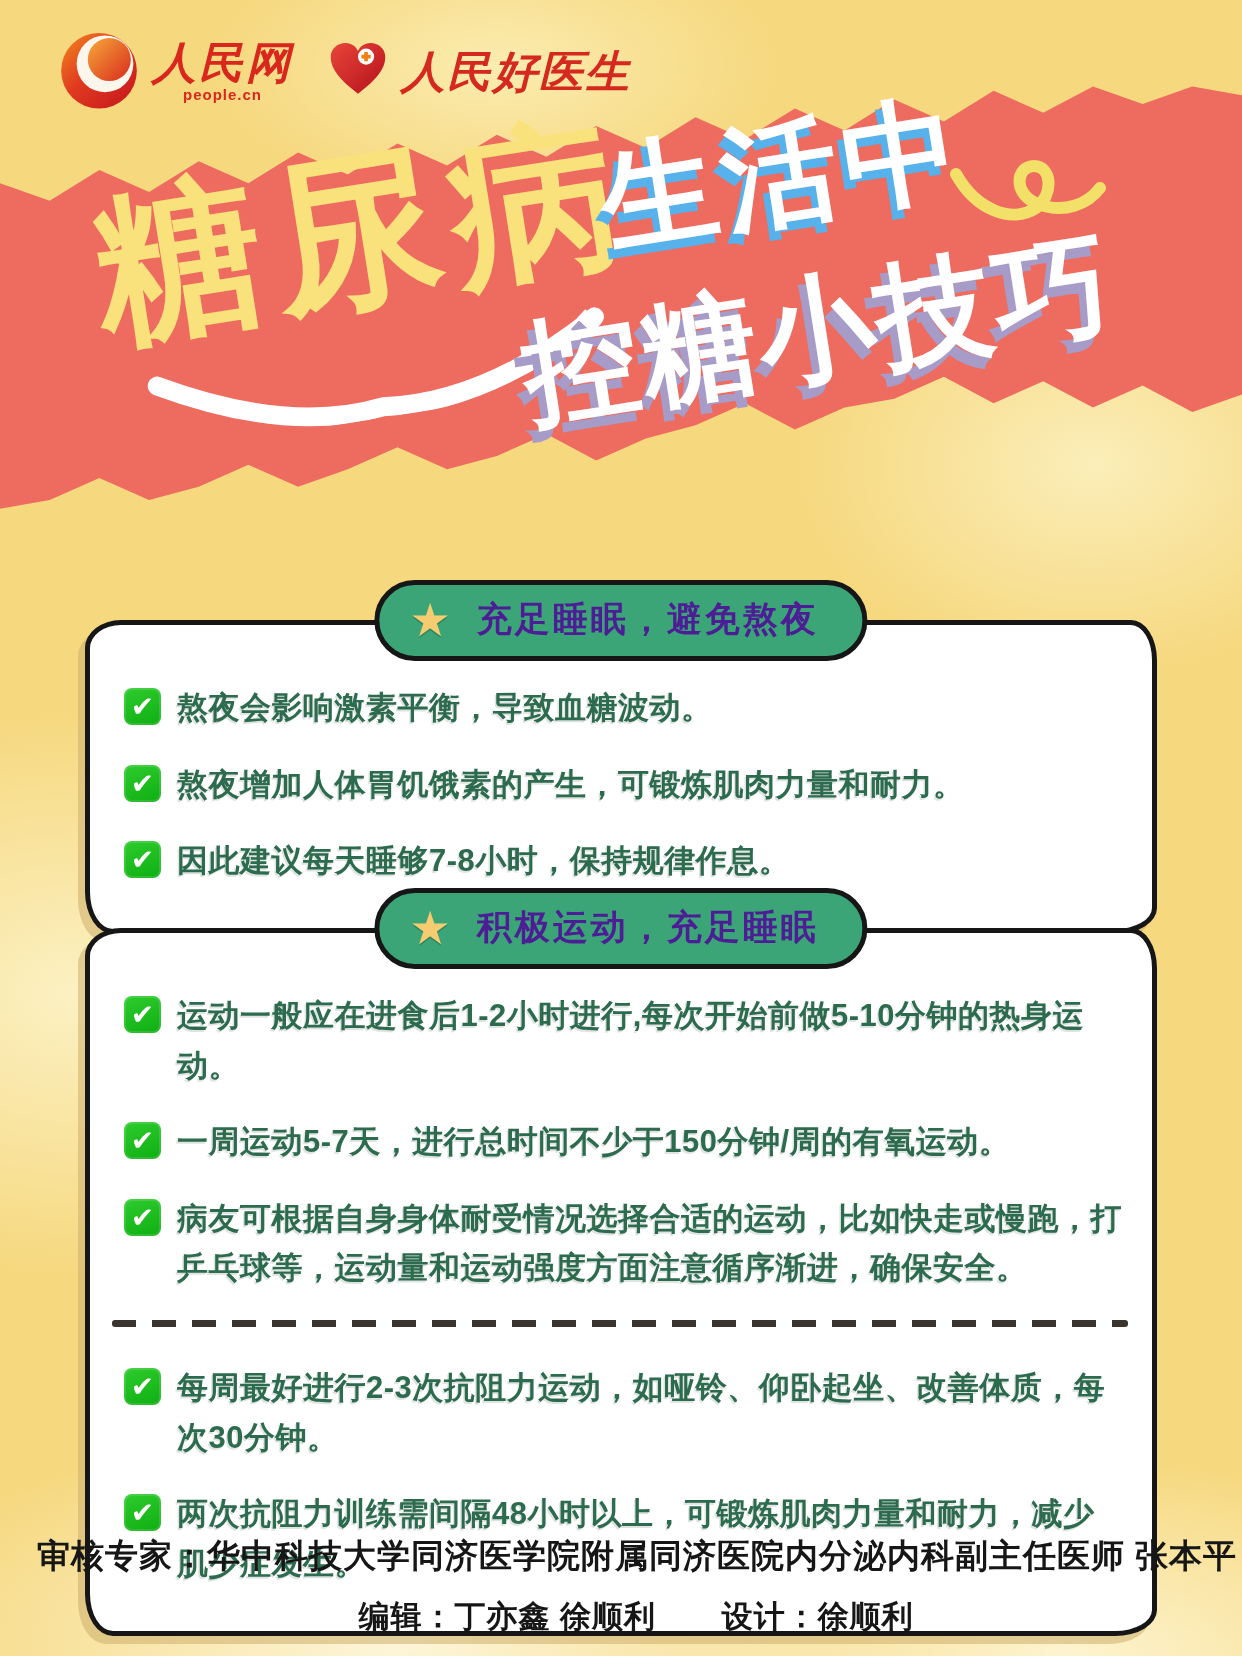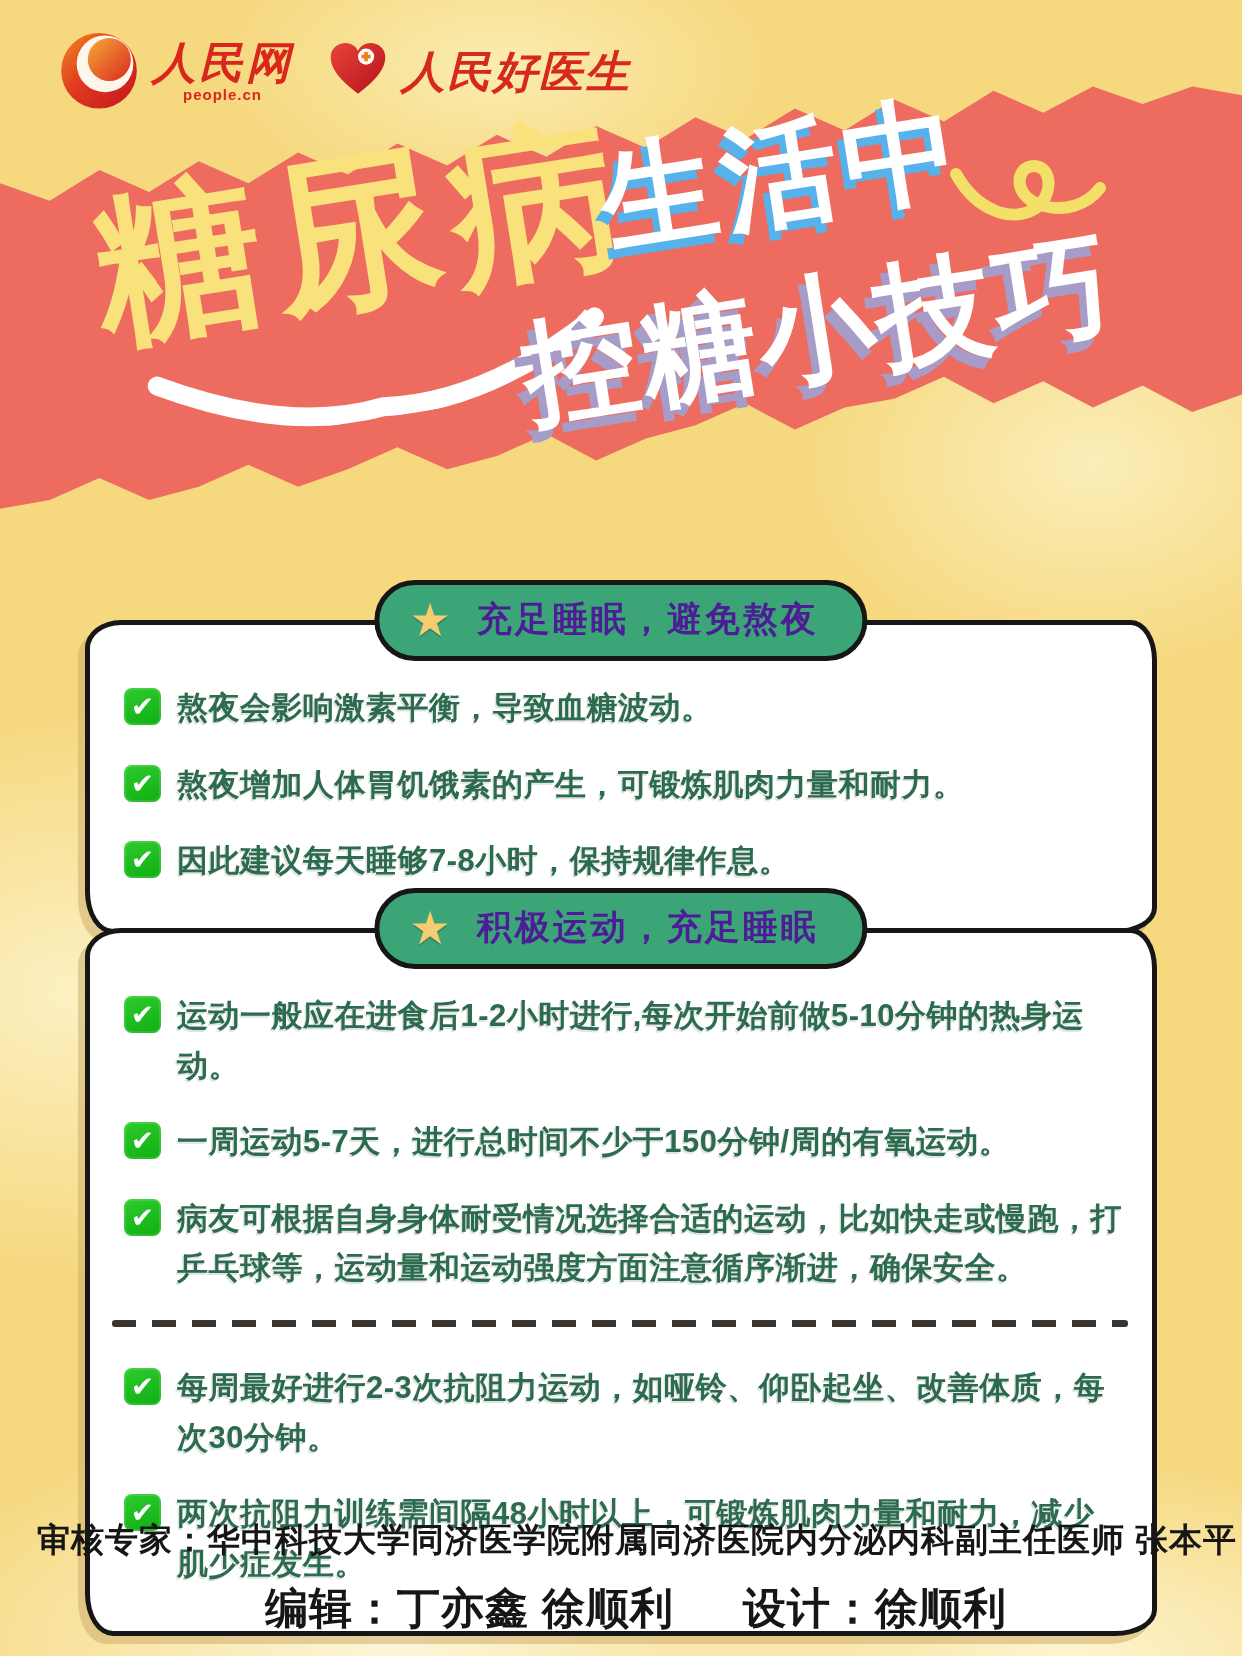--- a/index.html
+++ b/index.html
@@ -84,21 +84,21 @@
   }
   .dashed-divider{
     height:7px; margin:8px -4px 36px -12px;
     background:repeating-linear-gradient(90deg,#3a332e 0 24px, transparent 24px 40px);
     border-radius:3px;
   }
 
   
   .footer{ position:absolute; left:0; right:0; bottom:18px; text-align:center; z-index:2; }
   .footer-line1{ font-size:33px; font-weight:bold; color:#161616; letter-spacing:1px; margin-bottom:17px;padding-left:32px; }
-  .footer-line2{ font-size:43px; font-weight:bold; color:#161616; letter-spacing:1px;padding-left:30px; }
+  .footer-line2{ font-size:31px; font-weight:bold; color:#161616; letter-spacing:1px;padding-left:30px; }
   .footer-design{ margin-left:56px; }
 </style>
 </head>
 <body>
 
 <div class="poster">
 
   <div class="header">
     <div class="logo-people">
       <span>

